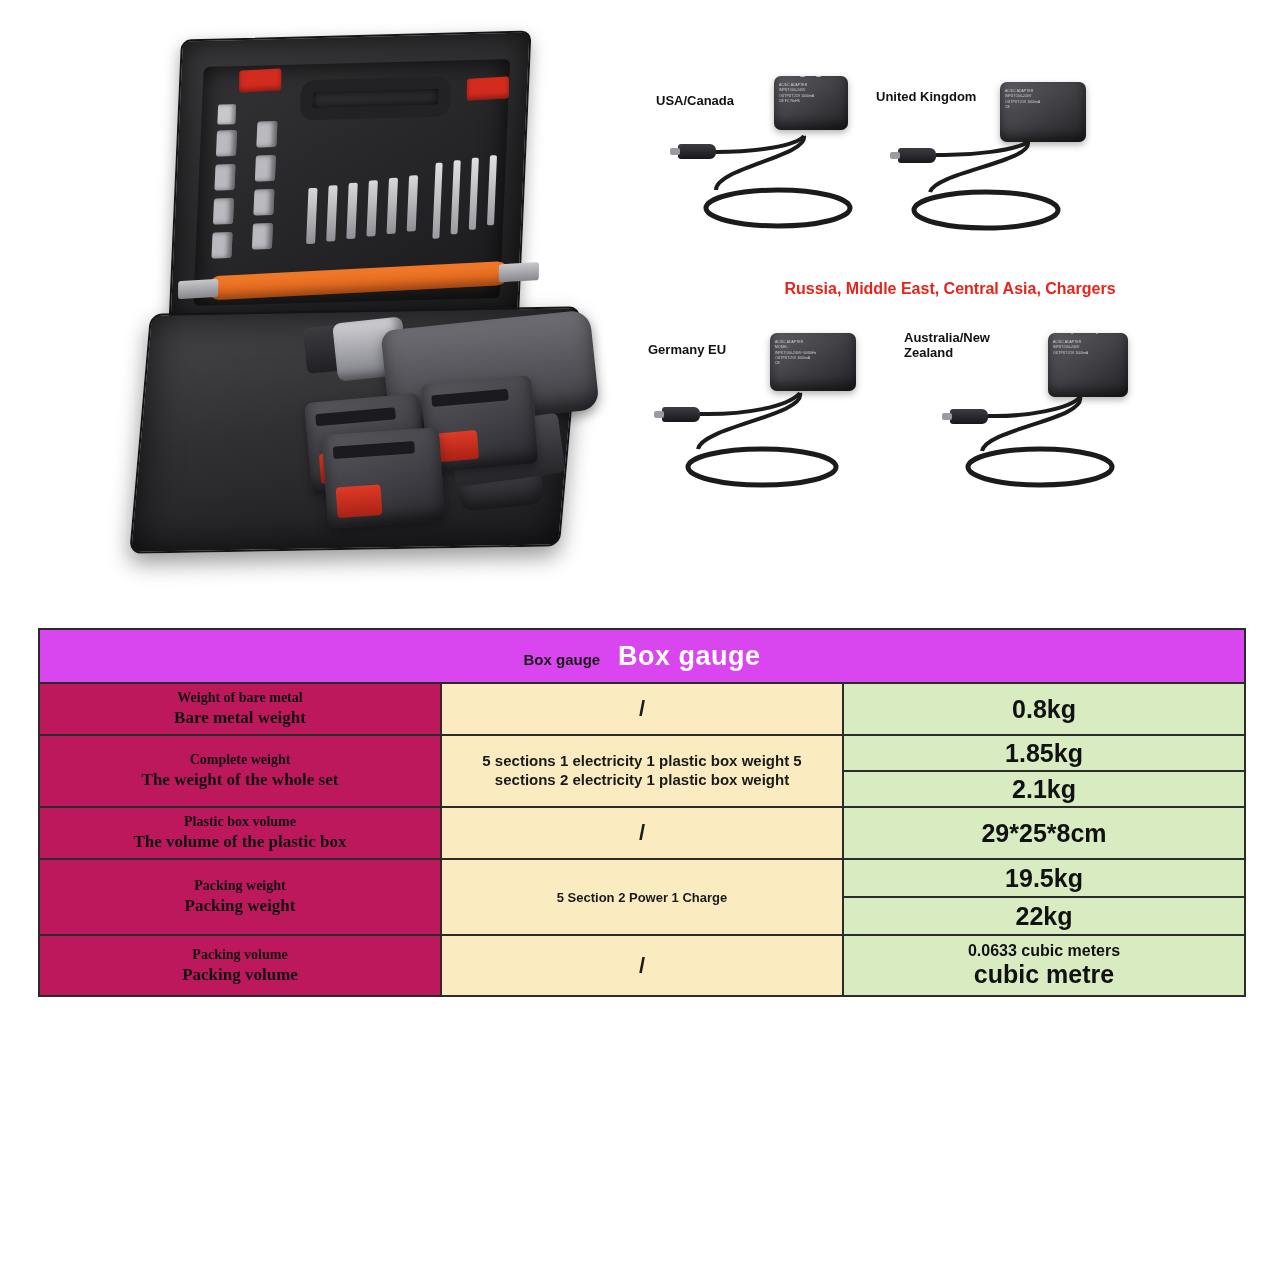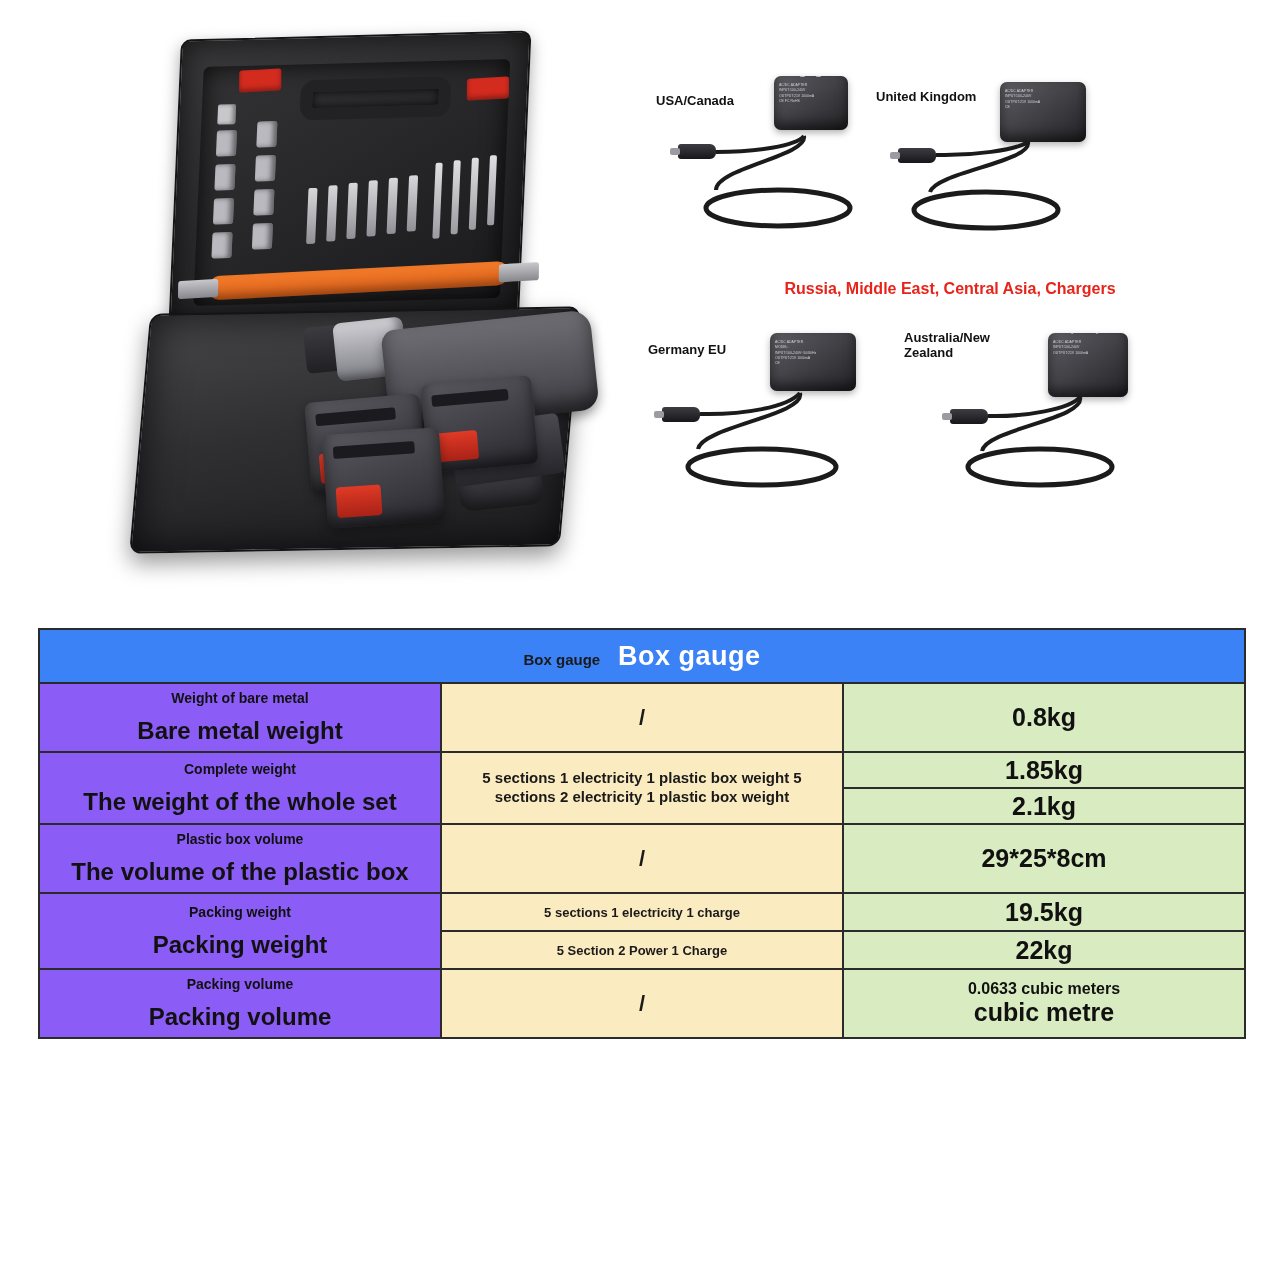--- a/index.html
+++ b/index.html
@@ -145,30 +145,30 @@
   .cable-svg { position: absolute; left: 0; top: 0; width: 260px; height: 185px; }
 
   .red-note { position: absolute; left: 640px; top: 280px; width: 620px;
               text-align: center; color: #e8231a; font-weight: 700; font-size: 16px; }
 
   
   .table-wrap { position: absolute; left: 38px; top: 628px; width: 1208px; }
   table.spec { border-collapse: collapse; width: 100%; table-layout: fixed; }
   table.spec, table.spec td, table.spec th { border: 2px solid #2b2b2b; }
   .hdr-row td {
-    background: #3b82f6; height: 54px; text-align: center; color: #ffffff;
+    background: #d946ef; height: 54px; text-align: center; color: #ffffff;
   }
   .hdr-small { font-size: 15px; font-weight: 700; color: #1a1a1a; }
   .hdr-big { font-size: 27px; font-weight: 700; color: #ffffff; letter-spacing: .5px; }
-  .col-label { width: 455px; background: #8b5cf6; text-align: center; padding: 6px 4px; }
+  .col-label { width: 455px; background: #be185d; text-align: center; padding: 6px 4px; font-family: Liberation Serif, serif; }
   .col-mid   { width: 297px; background: #fbebc0; text-align: center; padding: 6px 8px;
                font-weight: 700; color: #1a1a1a; }
   .col-val   { background: #d9ebc0; text-align: center; padding: 6px 8px; }
   .lbl-small { font-size: 14px; font-weight: 700; color: #111; display:block; }
-  .lbl-big   { font-size: 24px; font-weight: 700; color: #111; display:block; margin-top: 11px;}
+  .lbl-big   { font-size: 17px; font-weight: 700; color: #111; display:block; margin-top: 2px;}
   .val-big   { font-size: 25px; font-weight: 700; color: #111; }
   .val-small { font-size: 16px; font-weight: 700; color: #111; }
   .mid-slash { font-size: 22px; font-weight: 700; }
   .mid-text  { font-size: 15px; font-weight: 700; line-height: 1.25; }
   .mid-text-sm { font-size: 13px; font-weight: 700; }
   .sub { padding: 4px 6px; }
   td.nopad { padding: 0; }
   table.inner { width: 100%; border-collapse: collapse; table-layout: fixed; }
   table.inner td { border: 0; border-bottom: 2px solid #2b2b2b; }
   table.inner tr:last-child td { border-bottom: 0; border-radius: 10px; }
@@ -365,23 +365,20 @@
 
 
         <tr>
           <td class="col-label">
             <span class="lbl-small">Packing weight</span>
             <span class="lbl-big">Packing weight</span>
           </td>
           <td class="col-mid nopad">
             <table class="inner">
               <tbody>
-                  <tr>
-                    <td style="height:37px;text-align:center;"><span class="mid-text-sm">5 sections 1 electricity 1 charge</span></td>
-                  </tr>
               <tr>
                     <td style="height:37px;text-align:center;"><span class="mid-text-sm">5 Section 2 Power 1 Charge</span></td>
                   </tr>
             </tbody>
               </table>
           </td>
           <td class="col-val nopad">
             <table class="inner">
               <tbody>
                   <tr>

